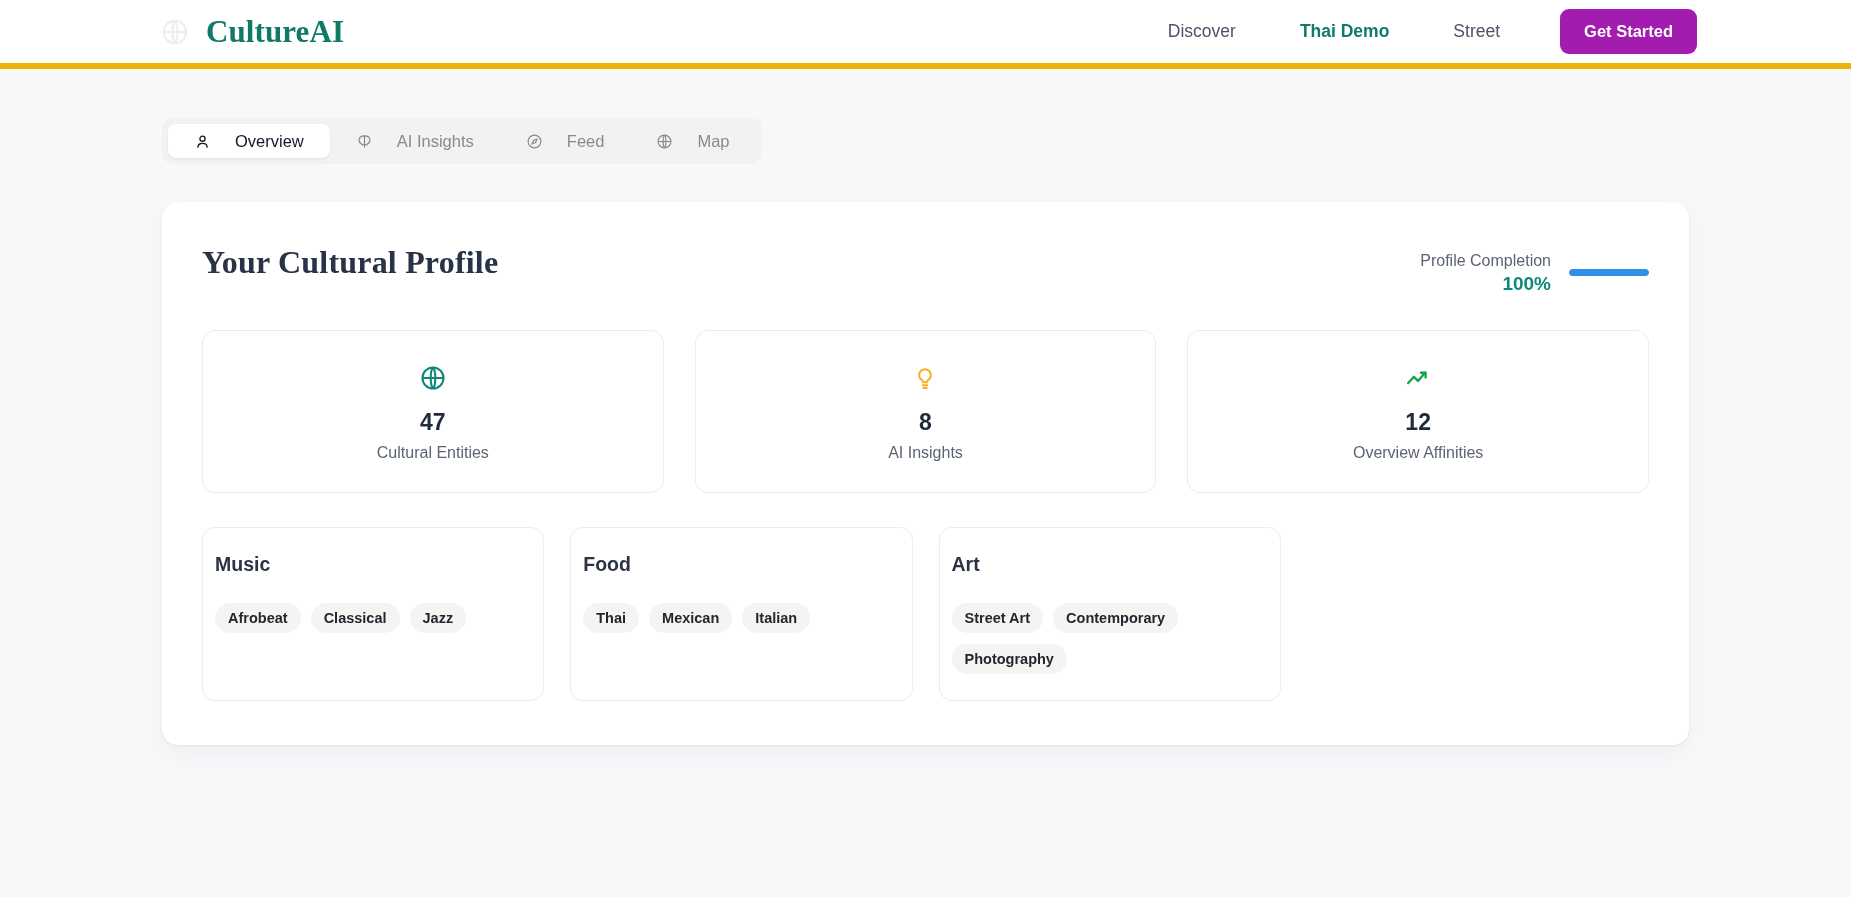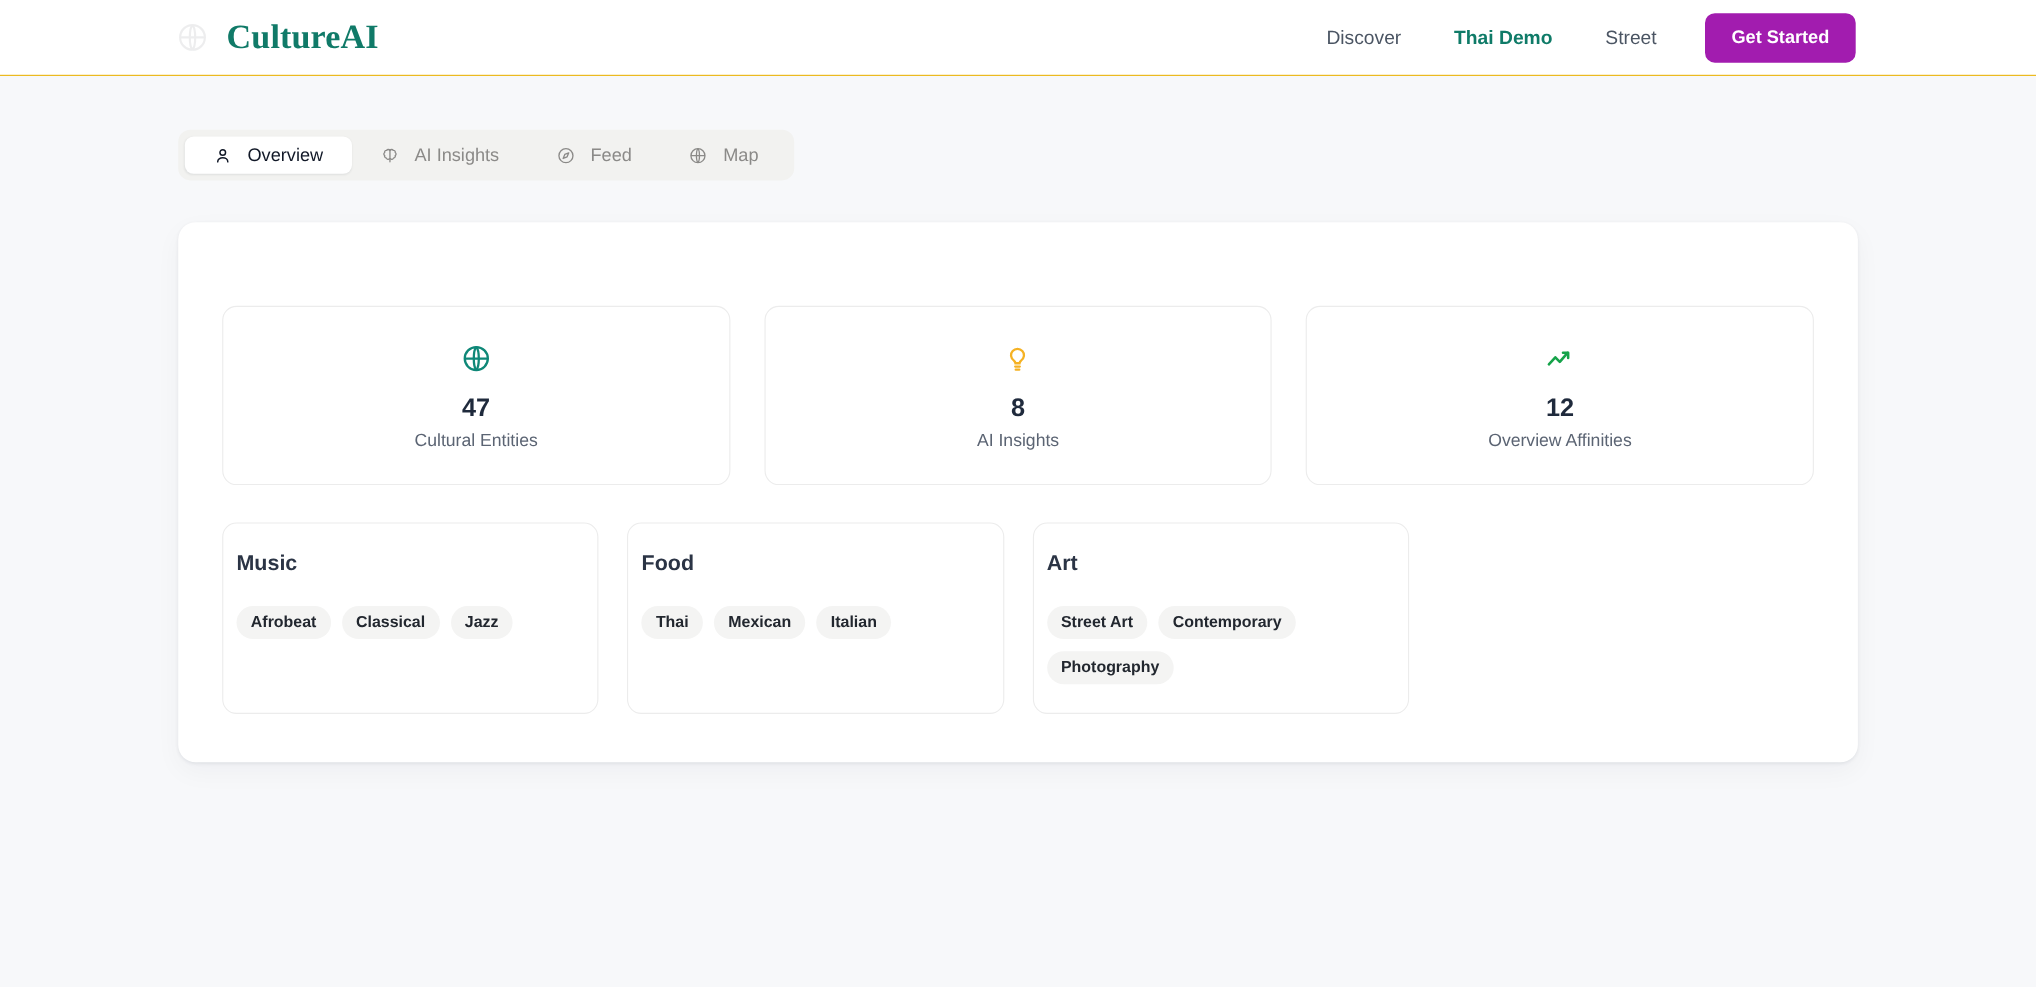--- a/index.html
+++ b/index.html
@@ -16,24 +16,24 @@
     font-family: "Liberation Sans", sans-serif;
     color: #1f2937;
     -webkit-font-smoothing: antialiased;
   }
 
   
   .navbar {
     position: relative;
     height: 69px;
     background: #ffffff;
-    border-bottom: 1px solid #eab308;
-    display: flex;
-    align-items: center;
-    padding: 0 14px 0 0;
+    border-bottom: 6px solid #eab308;
+    display: flex;
+    align-items: center;
+    padding: 0 4px 0 0;
   }
 
   .nav-brand {
     display: flex;
     align-items: center;
     gap: 16px;
     margin-left: 160px;
   }
 
   .brand-glyph {
@@ -50,21 +50,21 @@
     color: #107a68;
     letter-spacing: 0.1px;
     white-space: nowrap;
   }
 
   .nav-right {
     margin-left: auto;
     margin-right: 150px;
     display: flex;
     align-items: center;
-    gap: 0;
+    gap: 16px;
   }
 
   .nav-link {
     font-size: 17.5px;
     color: #4b5563;
     padding: 0 24px;
     text-decoration: none;
     white-space: nowrap;
     cursor: pointer;
   }
@@ -98,21 +98,21 @@
     align-items: center;
     background: #f2f2f0;
     border-radius: 11px;
     padding: 6px;
     height: 46px;
   }
 
   .tab {
     display: flex;
     align-items: center;
-    gap: 14px;
+    gap: 24px;
     height: 34px;
     padding: 0 26px;
     border-radius: 8px;
     font-size: 16.5px;
     color: #8b8a88;
     background: transparent;
     border: none;
     cursor: pointer;
     white-space: nowrap;
     font-family: "Liberation Sans", sans-serif;
@@ -317,20 +317,33 @@
         <path d="M3 12h18M12 3c2.6 2.7 2.6 15.3 0 18M12 3c-2.6 2.7-2.6 15.3 0 18"></path>
       </svg>
       <span>Map</span>
     </button>
 
   </div>
 </div>
 
 <div class="panel">
 
+  <div class="panel-head">
+    <h1 class="panel-title">Your Cultural Profile</h1>
+
+    <div class="completion">
+      <div class="completion-text">
+        <div class="completion-label">Profile Completion</div>
+        <div class="completion-value">100%</div>
+      </div>
+      <div class="progress-track">
+        <div class="progress-fill" style="width: 100%;"></div>
+      </div>
+    </div>
+  </div>
 
   <div class="stats">
 
     <div class="stat-card">
       <div class="stat-icon">
         <svg width="28" height="28" viewBox="0 0 24 24" fill="none" stroke="#0f8878" stroke-width="1.8">
           <circle cx="12" cy="12" r="9"></circle>
           <path d="M3 12h18M12 3c2.6 2.7 2.6 15.3 0 18M12 3c-2.6 2.7-2.6 15.3 0 18"></path>
         </svg>
       </div>

